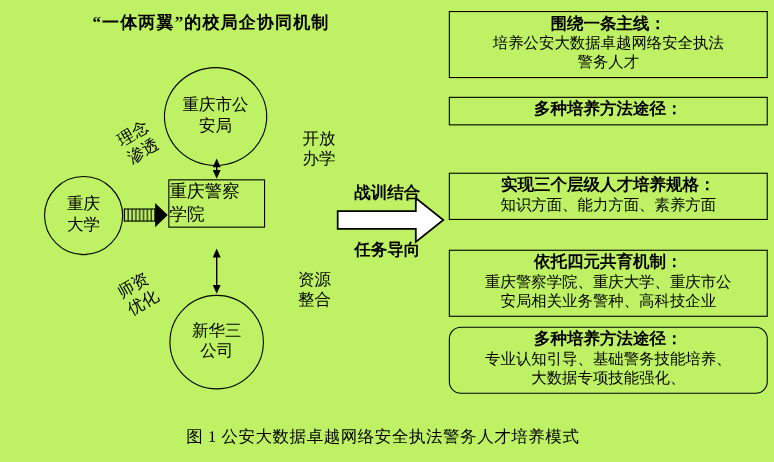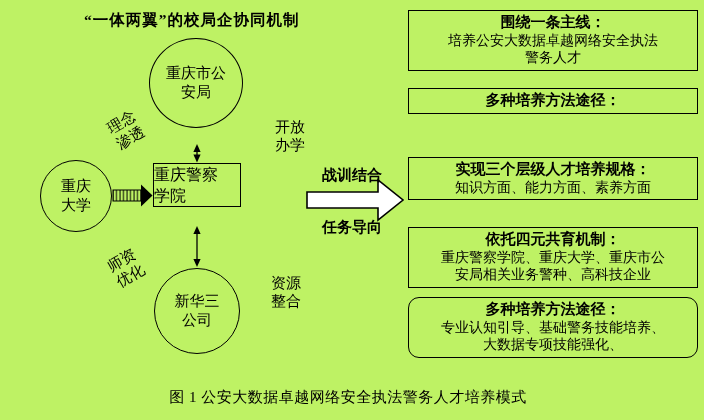--- a/index.html
+++ b/index.html
@@ -18,36 +18,36 @@
     left:84px;top:10px;width:330px;
     font-size:15.5px;font-weight:bold;letter-spacing:1px;
     white-space:nowrap;
   }
   .circle{
     border:1.5px solid #000;border-radius:50%;
     display:flex;flex-direction:column;justify-content:center;align-items:center;
     text-align:center;font-size:15px;line-height:19px;
     box-sizing:border-box;
   }
-  .c-bureau{left:149px;top:38px;width:94px;height:90px;}
+  .c-bureau{left:149px;top:61px;width:94px;height:90px;}
   .c-univ{left:40px;top:160px;width:72px;height:72px;}
   .c-company{left:154px;top:268px;width:86px;height:86px;}
   .rectnode{
     left:153px;top:163px;width:88px;height:44px;
     border:1.5px solid #000;box-sizing:border-box;
     display:flex;flex-direction:column;justify-content:center;align-items:flex-start;
     text-align:center;font-size:16px;line-height:21px;
   }
   .elabel{
     font-size:15px;line-height:18px;text-align:center;
   }
   .lab-linian{left:98px;top:112px;width:56px;transform:rotate(-30deg);}
   .lab-kaifang{left:272px;top:118px;width:36px;}
   .lab-shizi{left:98px;top:250px;width:56px;transform:rotate(-30deg);}
-  .lab-ziyuan{left:268px;top:246px;width:36px;margin-top:28px;}
+  .lab-ziyuan{left:268px;top:246px;width:36px;}
   .lab-zhanxun{left:306px;top:166px;width:92px;font-weight:bold;text-align:center;font-size:15px;}
   .lab-renwu{left:306px;top:218px;width:92px;font-weight:bold;text-align:center;font-size:15px;}
   .obox{
     left:408px;width:290px;
     border:1.5px solid #000;box-sizing:border-box;
     padding:3px 4px;text-align:center;
   }
   .obox .head{font-size:15px;font-weight:bold;line-height:17.5px;}
   .obox .ln{font-size:14px;line-height:17.5px;}
   .b1{top:10px;} .b2{top:88px;} .b3{top:157px;} .b4{top:227px;} .b5{top:297px;border-radius:11px;}

